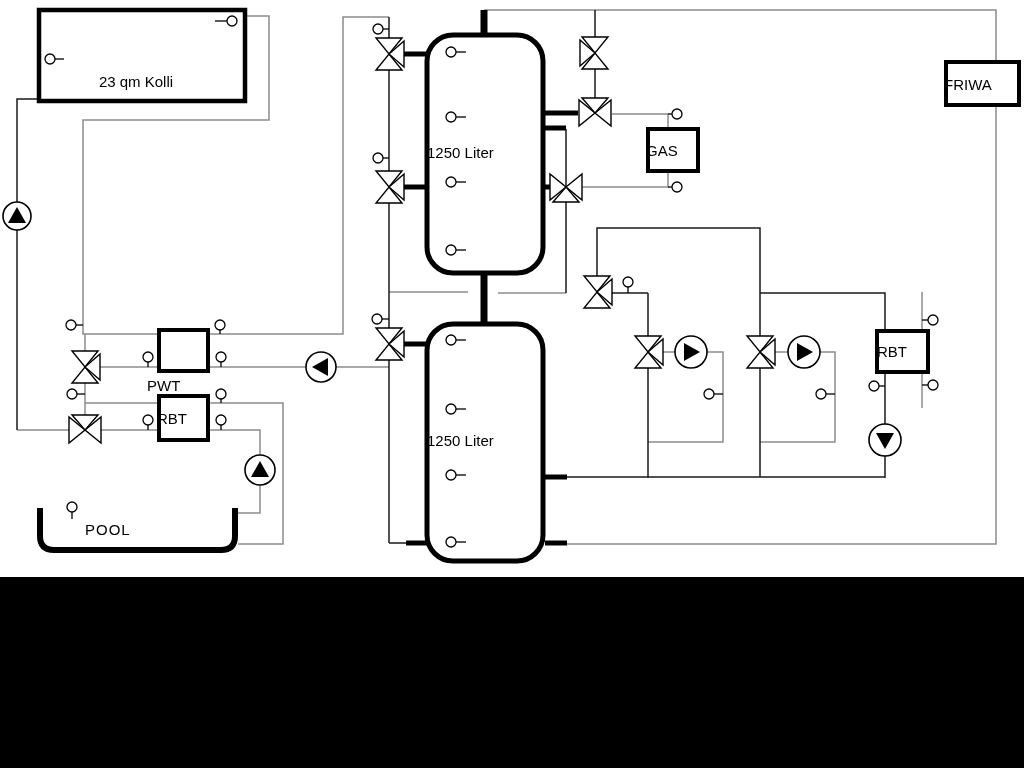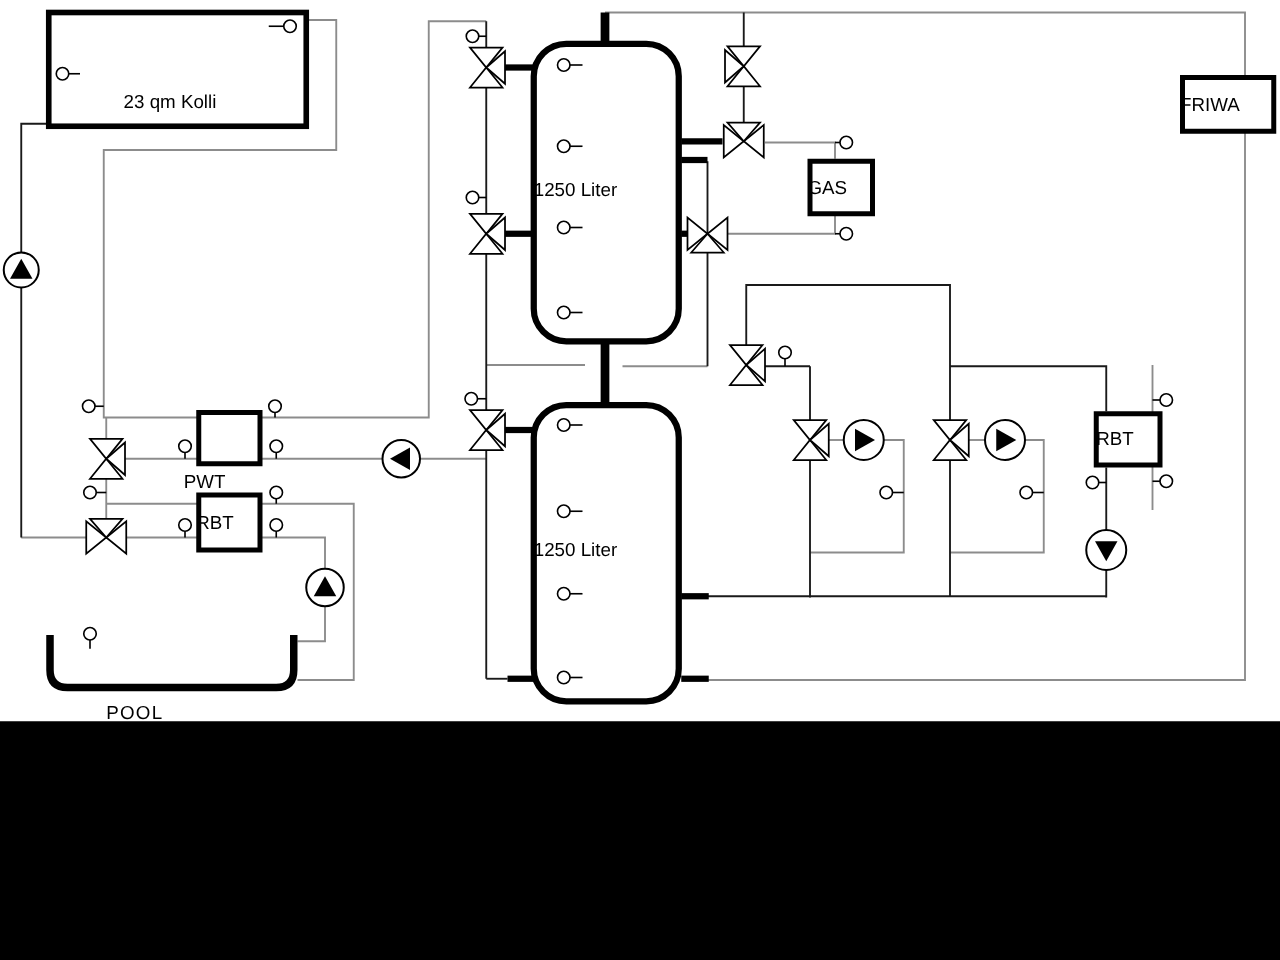--- a/index.html
+++ b/index.html
@@ -288,16 +288,16 @@
 </svg>
 
   <div class="lbl" style="left:39px;top:74px;width:194px;text-align:center;">23 qm Kolli</div>
   <div class="lbl center" style="left:427px;top:145px;width:116px;">1250 Liter</div>
   <div class="lbl center" style="left:427px;top:433px;width:116px;">1250 Liter</div>
   <div class="lbl center" style="left:147px;top:343px;width:53px;margin-top:35px;">PWT</div>
   <div class="lbl center" style="left:157px;top:411px;width:53px;">RBT</div>
   <div class="lbl center" style="left:646px;top:143px;width:54px;">GAS</div>
   <div class="lbl center" style="left:944px;top:77px;width:77px;">FRIWA</div>
   <div class="lbl center" style="left:877px;top:344px;width:51px;">RBT</div>
-  <div class="lbl center" style="left:85px;top:522px;width:110px;letter-spacing:1px;margin-top:41px;">POOL</div>
+  <div class="lbl center" style="left:85px;top:522px;width:110px;letter-spacing:1px;">POOL</div>
 
   <div class="footer-bar"></div>
 </div>
 
 </body></html>

